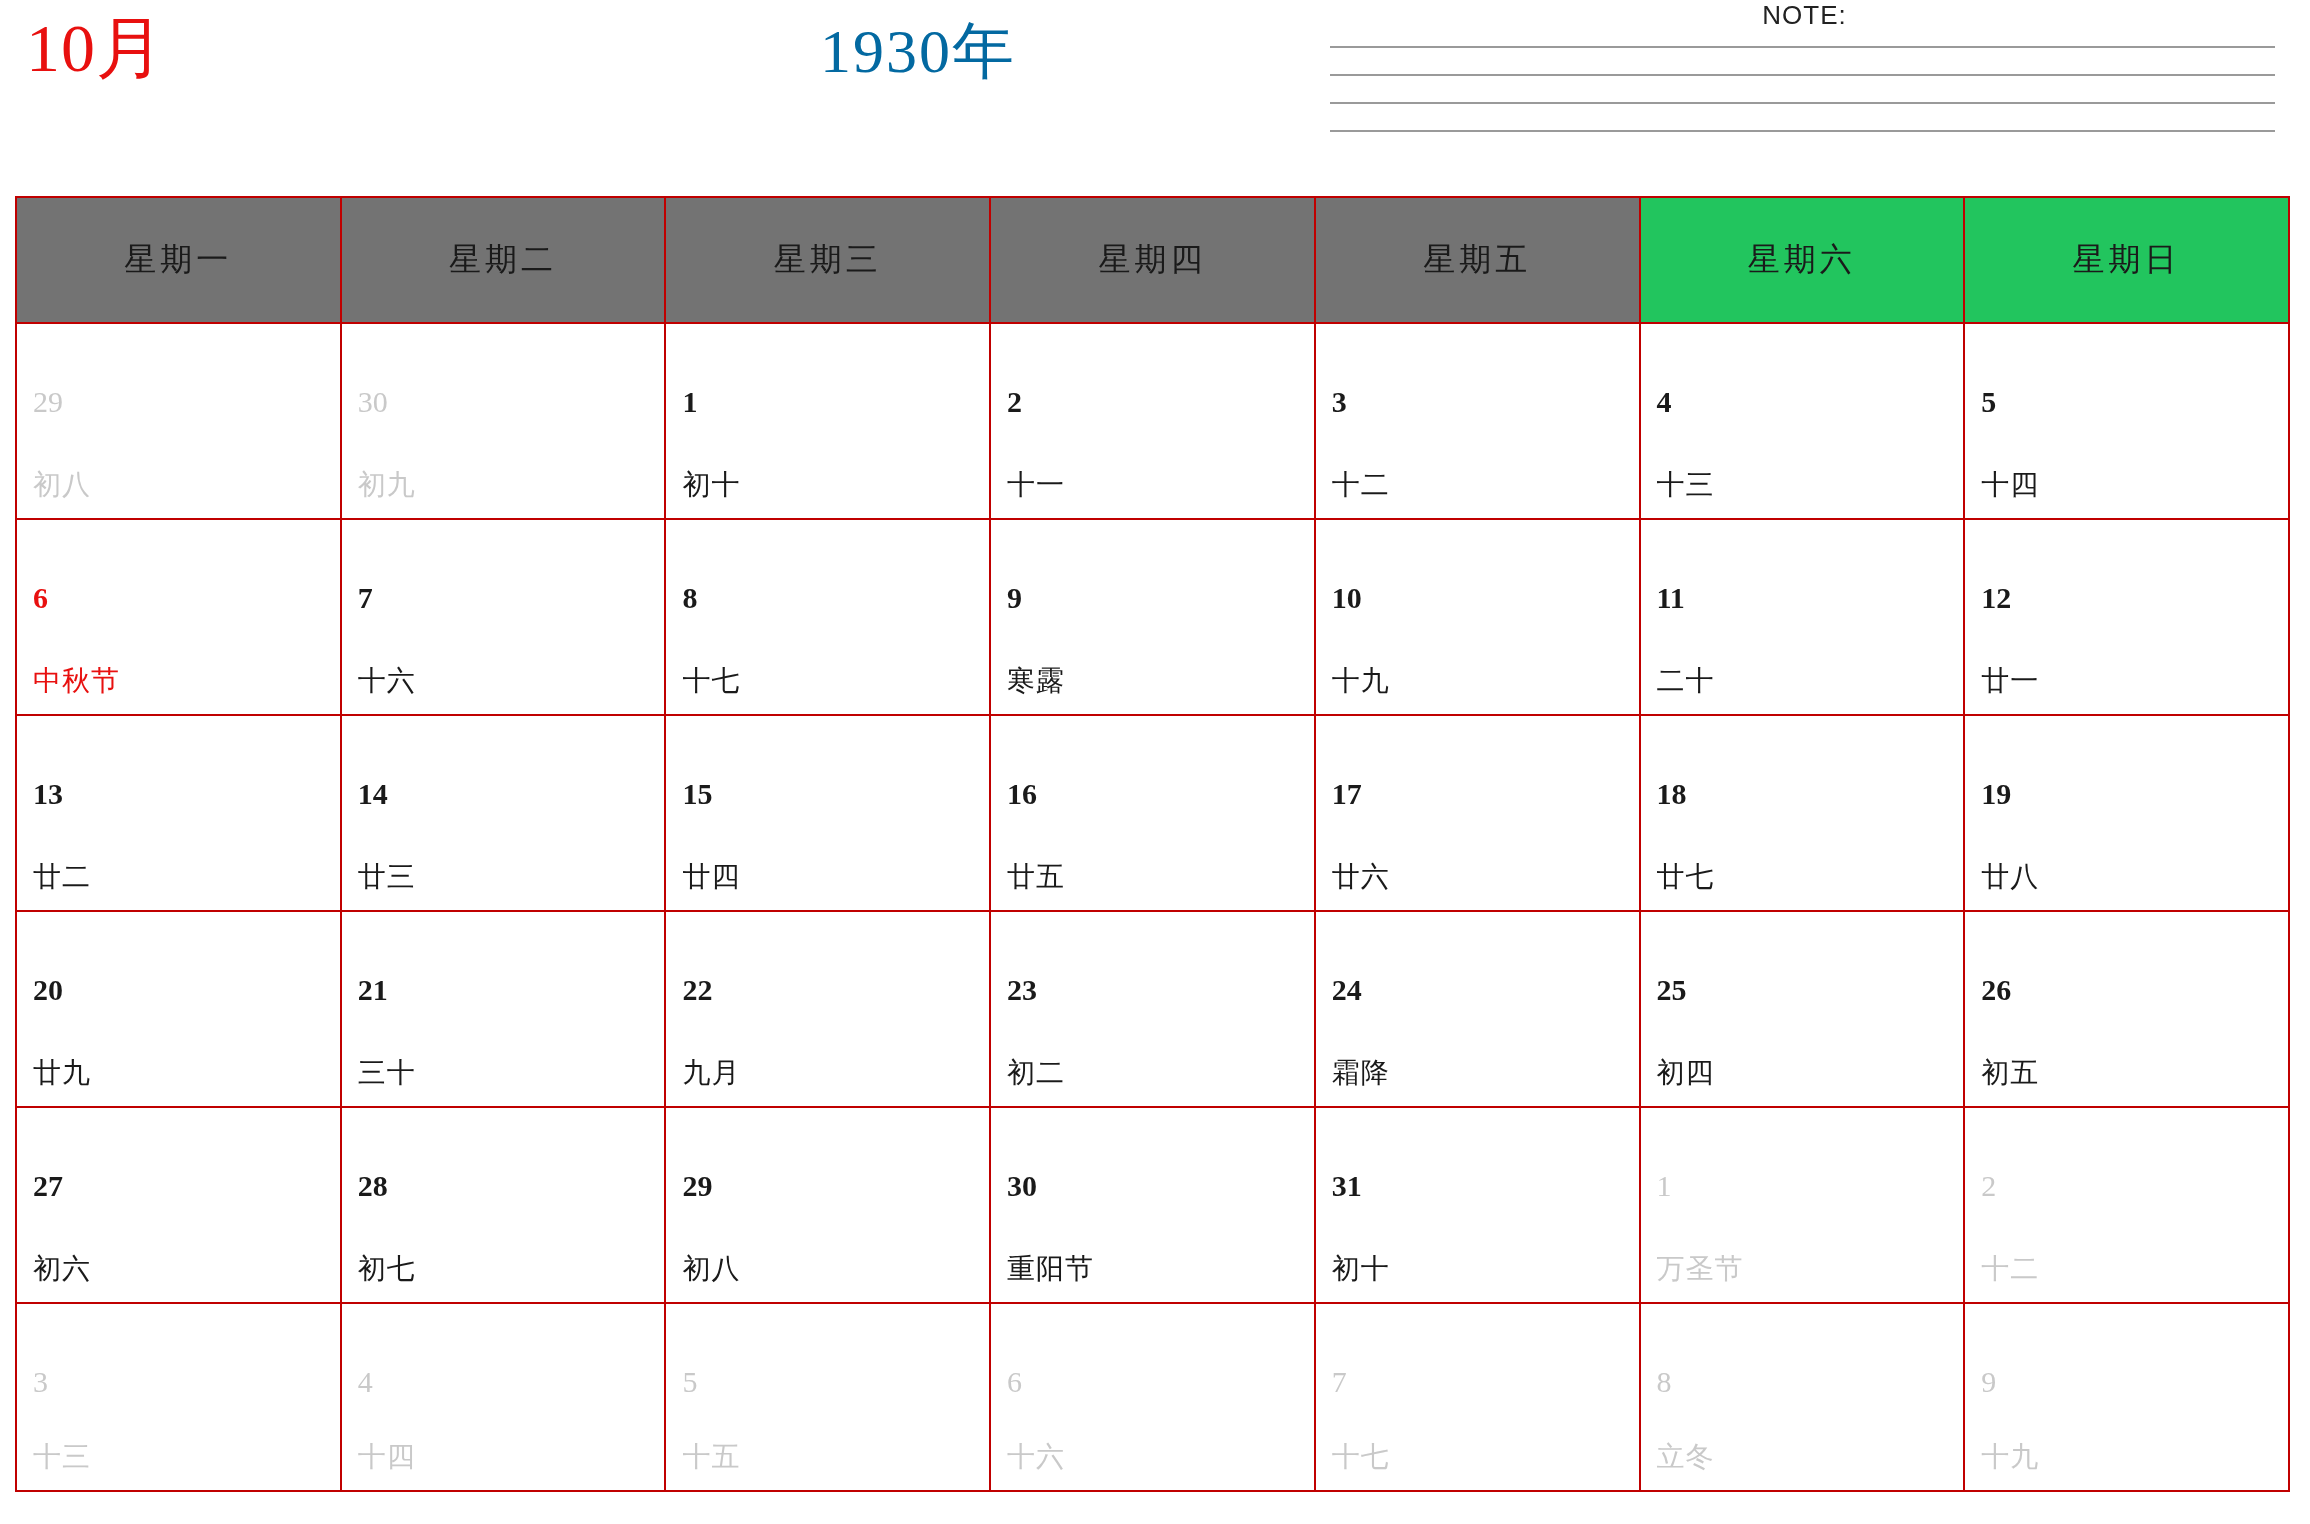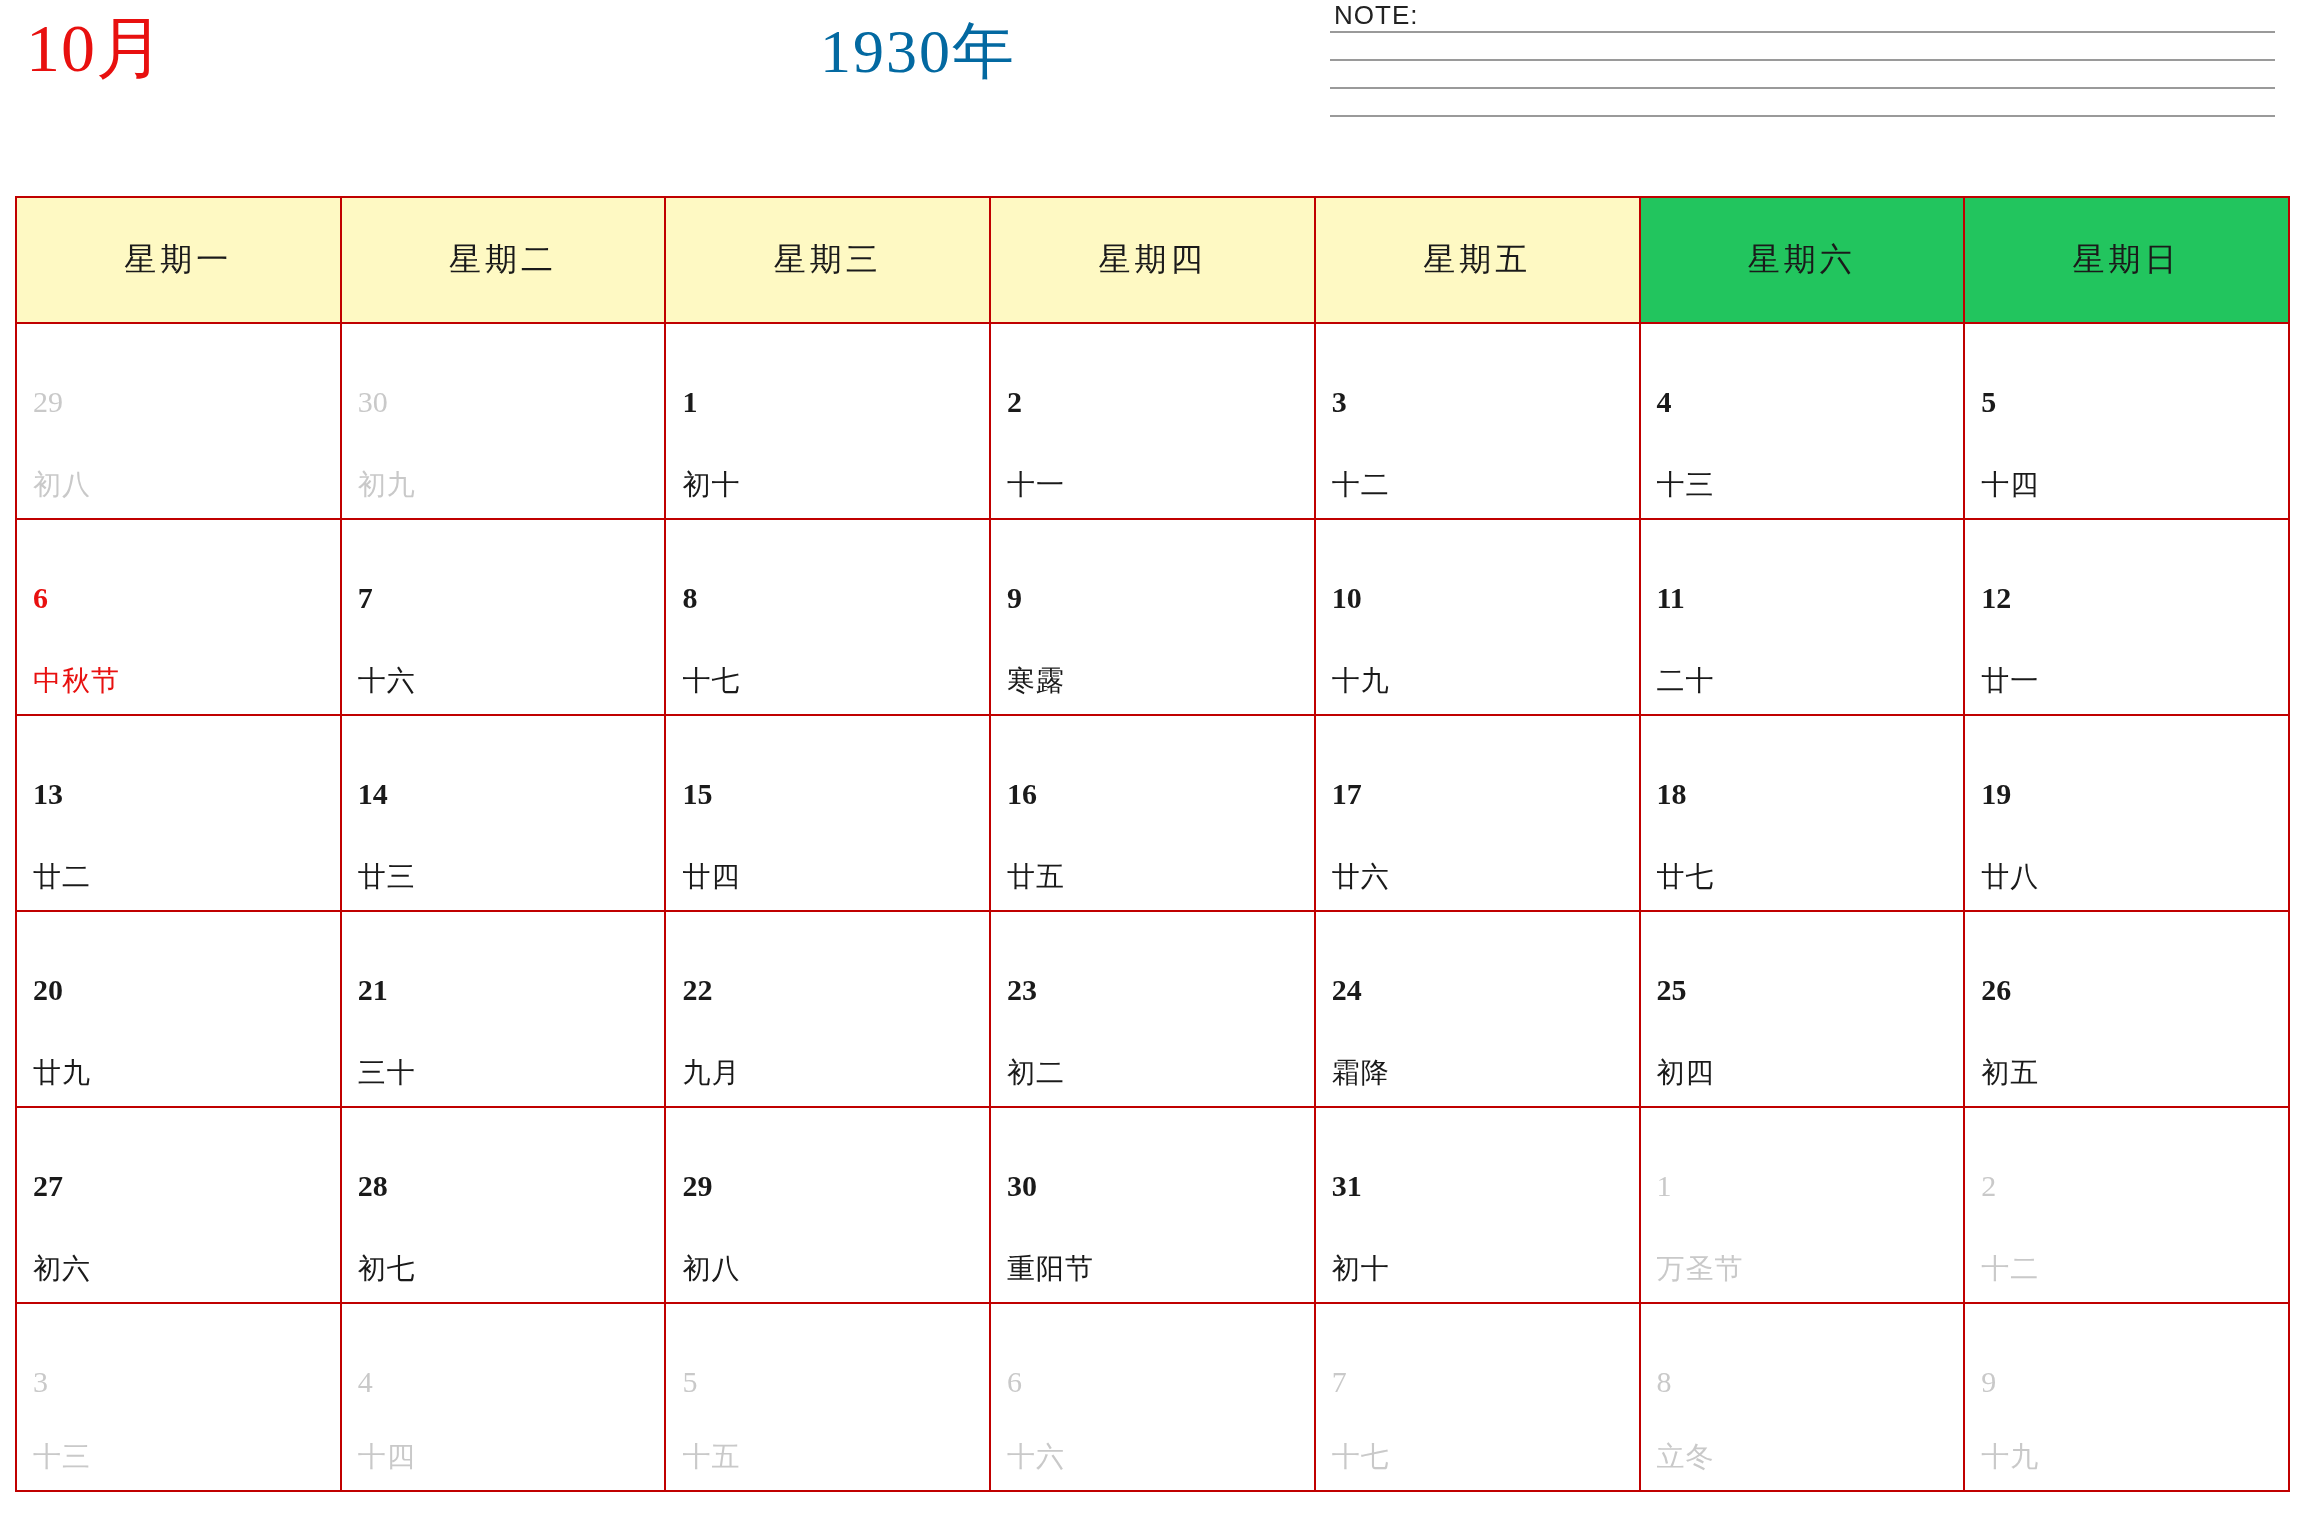--- a/index.html
+++ b/index.html
@@ -51,21 +51,22 @@
     left: 1330px;
     top: 0px;
     width: 945px;
   }
   .note-label {
     font-size: 26px;
     color: #222;
     font-family: "Liberation Sans", sans-serif;
     letter-spacing: 1px;
     padding-left: 4px;
-    padding-bottom: 0;
+    padding-bottom: 15px;
+    text-align: center;
   }
   .note-lines {
     width: 945px;
   }
   .note-line {
     height: 26px;
     border-bottom: 2px solid #9a9a9a;
   }
   .note-line.first {
     border-top: 2px solid #9a9a9a;
@@ -80,21 +81,21 @@
     border-collapse: collapse;
     table-layout: fixed;
   }
   .calendar td, .calendar th {
     border: 2px solid #c00000;
     padding: 0;
     margin: 0;
   }
   thead th {
     height: 124px;
-    background: #fef9c3;
+    background: #737373;
     font-size: 32px;
     font-weight: normal;
     color: #1a1a1a;
     font-family: "Liberation Serif", serif;
     letter-spacing: 4px;
     text-align: center;
     vertical-align: middle;
   }
   thead th.weekend {
     background: #22c55e;

